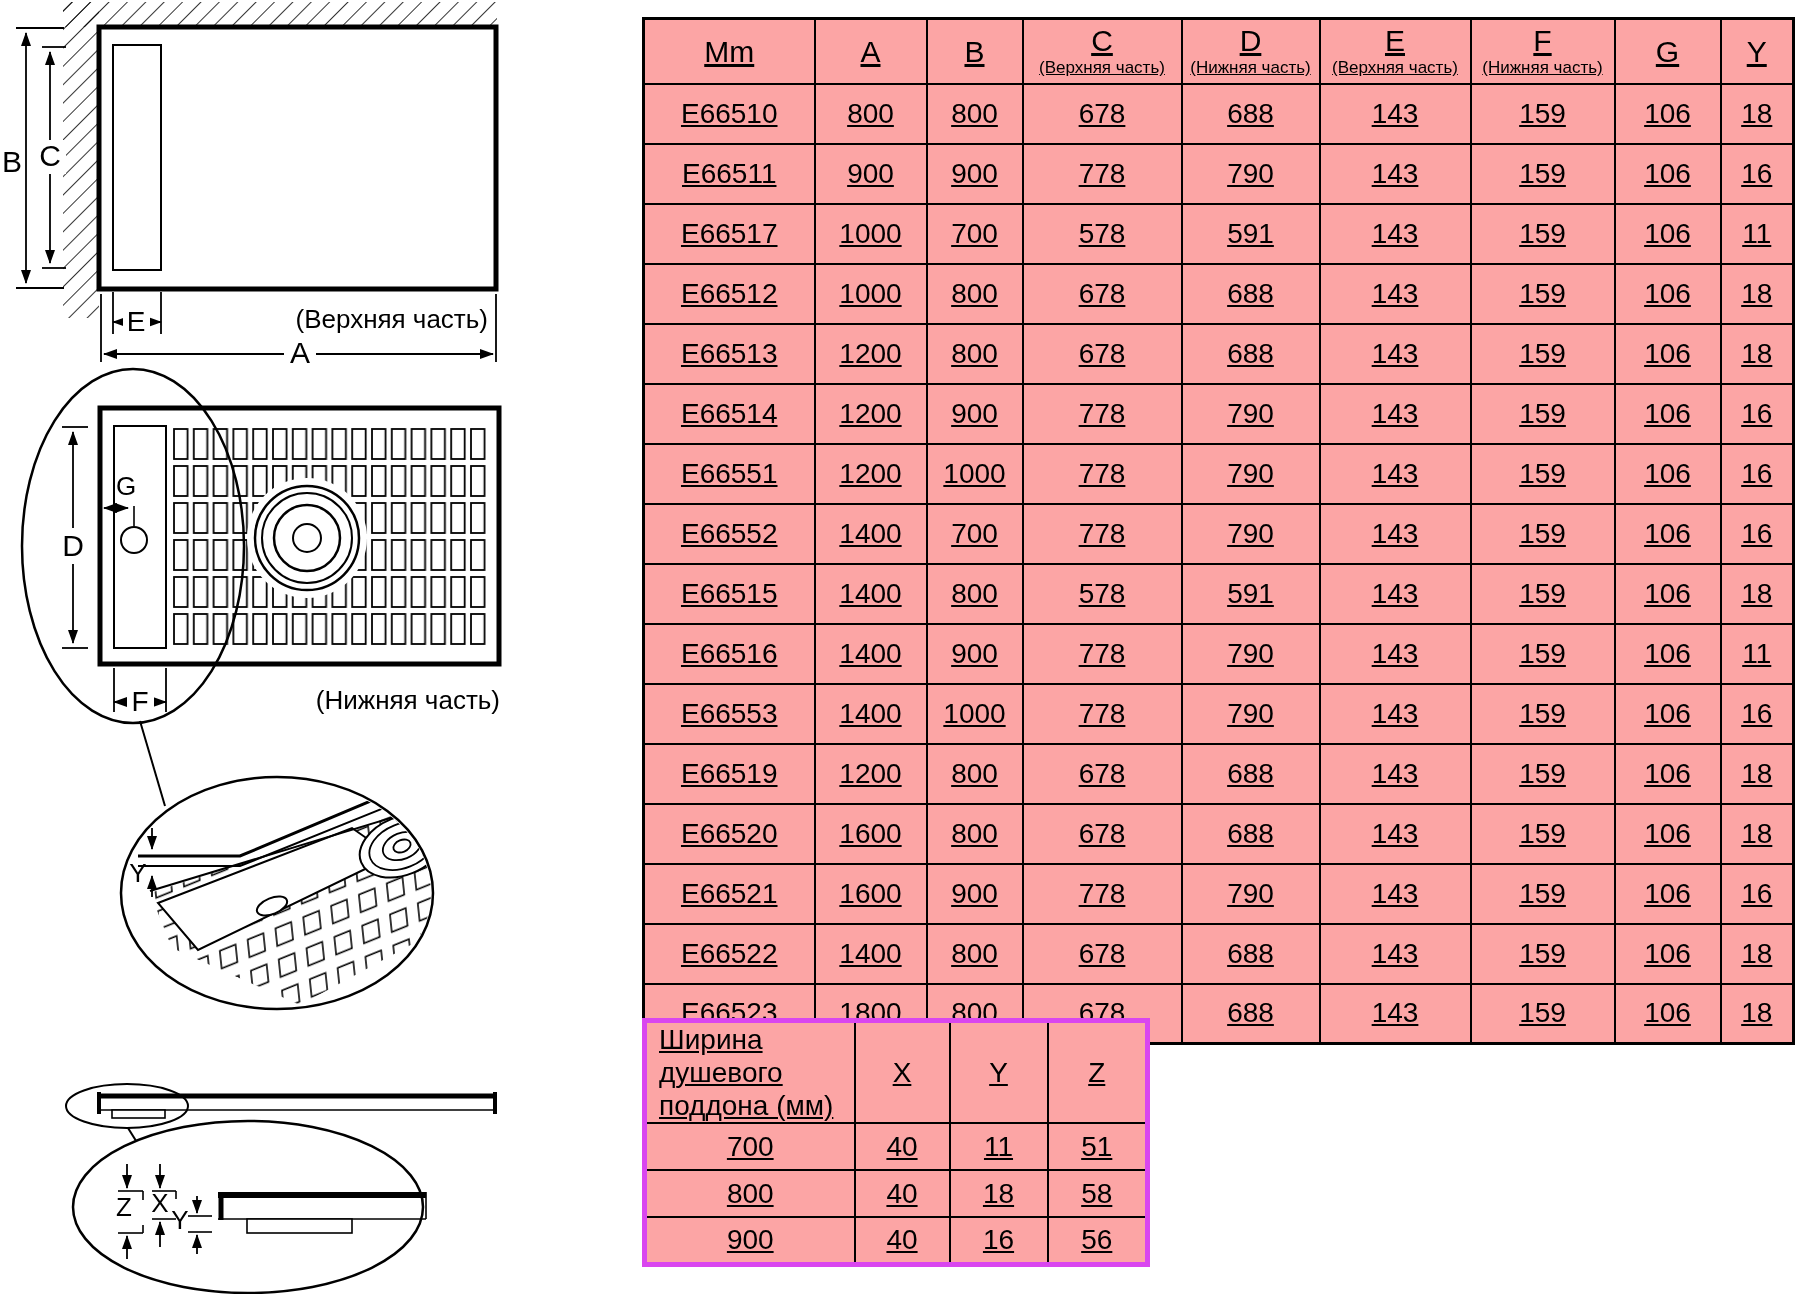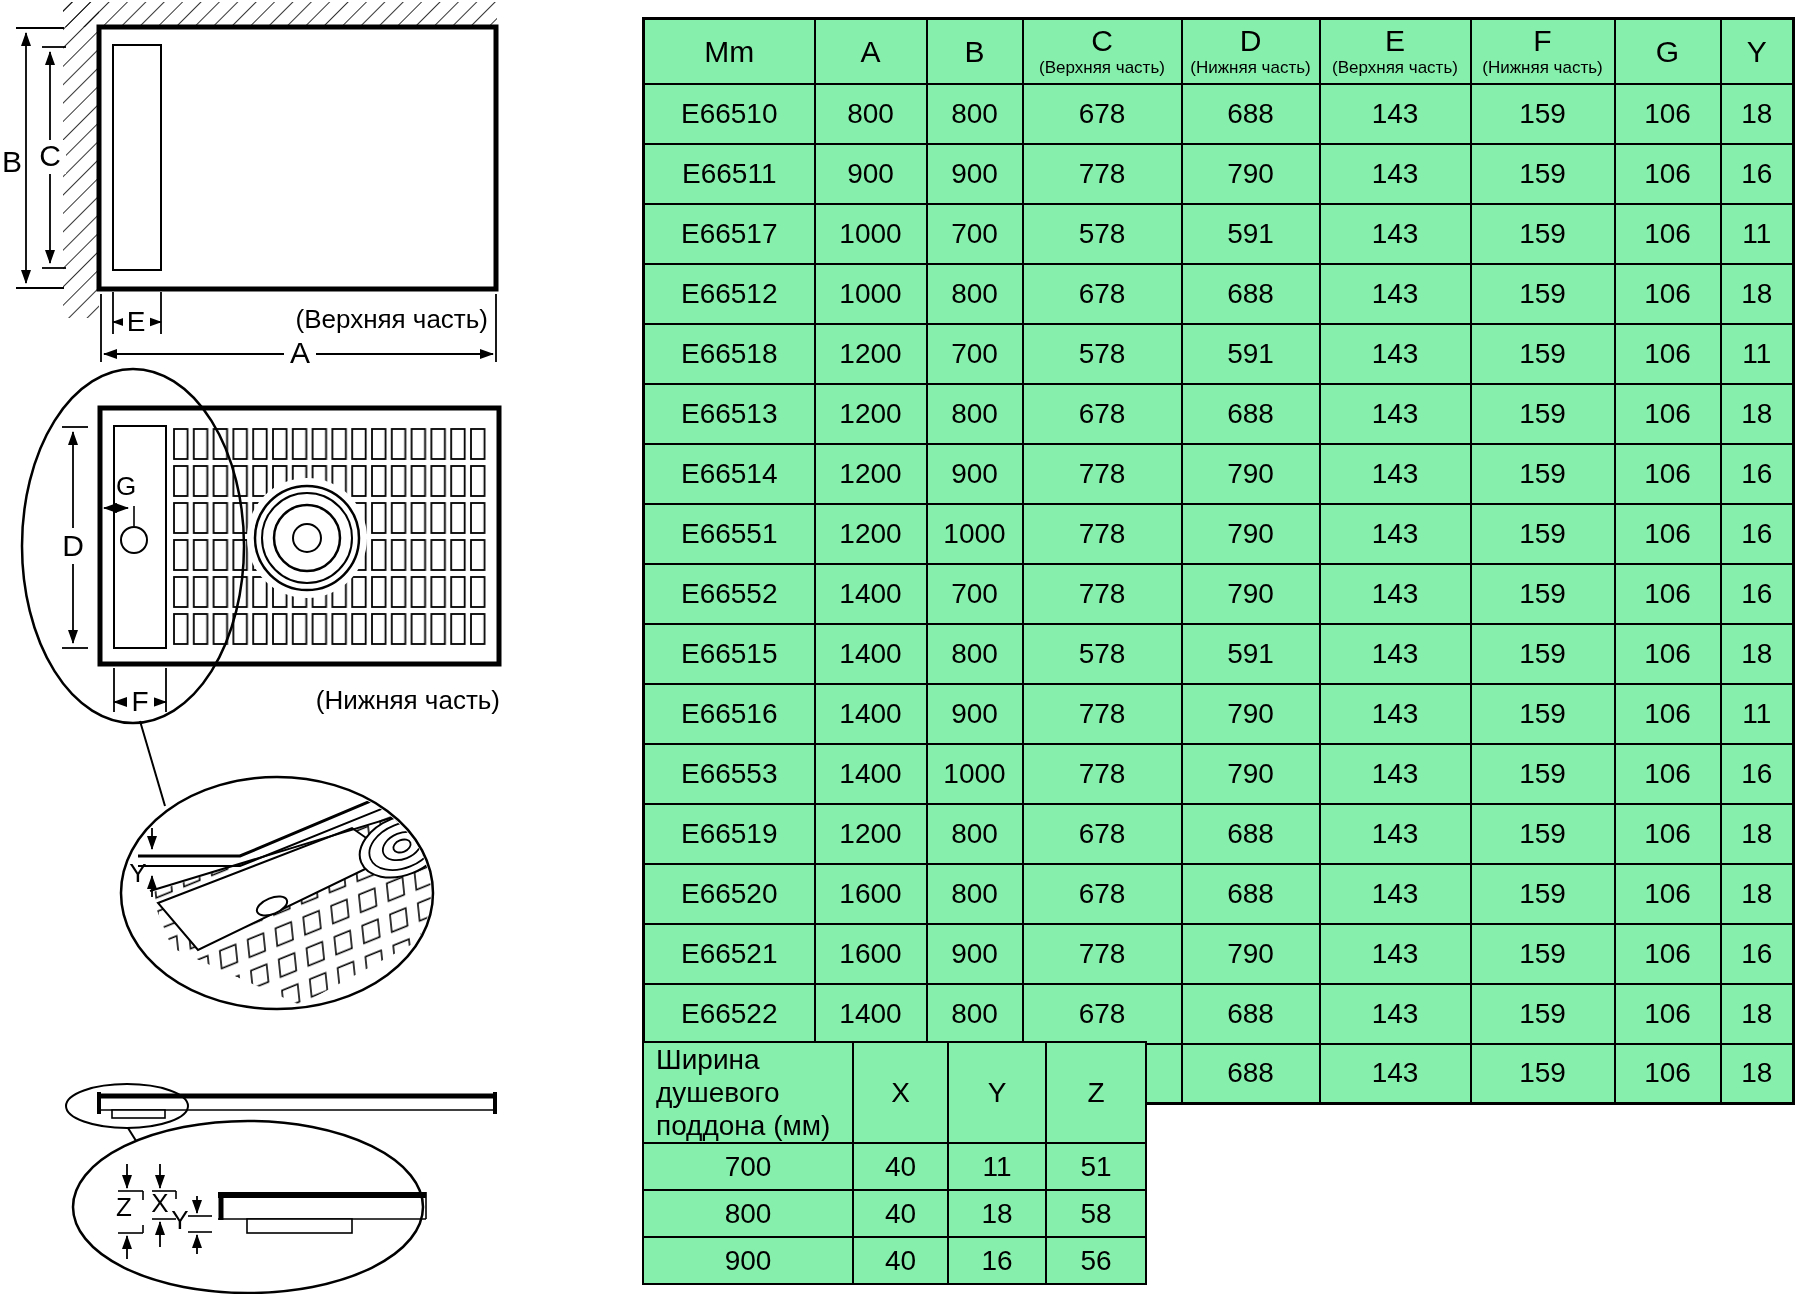--- a/index.html
+++ b/index.html
@@ -1,28 +1,28 @@
 <!DOCTYPE html>
 <html><head>
 <meta charset="utf-8">
 <style>
   html,body{margin:0;padding:0;background:#fff;}
   .canvas{position:relative;width:1800px;height:1294px;background:#fff;overflow:hidden;
           font-family:"Liberation Sans",sans-serif;color:#000;}
   svg text{font-family:"Liberation Sans",sans-serif;fill:#000;}
-  table{border-collapse:collapse;table-layout:fixed;position:absolute;background:#86efac;}
+  table{border-collapse:collapse;table-layout:fixed;position:absolute;background:#fca5a5;text-decoration:underline;}
   #mainTable{left:642px;top:17px;width:1150px;border:3px solid #000;}
   #mainTable th,#mainTable td{border:2px solid #000;text-align:center;vertical-align:middle;
       padding:0;font-weight:normal;overflow:hidden;}
   #mainTable thead tr{height:65px;}
   #mainTable tbody tr{height:60px;}
   #mainTable td{font-size:28px;}
   .ht{font-size:30px;line-height:1.1;}
   .hs{font-size:17px;line-height:1.1;margin-top:2px;}
-  #lowerTable{left:642px;top:1041px;width:503px;border:1px solid #d946ef;}
+  #lowerTable{left:642px;top:1018px;width:503px;border:5px solid #d946ef;}
   #lowerTable th,#lowerTable td{border:2px solid #000;text-align:center;vertical-align:middle;
       padding:0;font-weight:normal;font-size:28px;overflow:hidden;}
   #lowerTable thead tr{height:96px;}
   #lowerTable tbody tr{height:47px;}
   #lowerTable th.left{text-align:left;padding-left:12px;line-height:1.18;}
 </style>
 </head>
 <body>
 
 <div class="canvas">
@@ -257,31 +257,20 @@
           <td>1000</td>
           <td>800</td>
           <td>678</td>
           <td>688</td>
           <td>143</td>
           <td>159</td>
           <td>106</td>
           <td>18</td>
         </tr>
         <tr>
-          <td>E66518</td>
-          <td>1200</td>
-          <td>700</td>
-          <td>578</td>
-          <td>591</td>
-          <td>143</td>
-          <td>159</td>
-          <td>106</td>
-          <td>11</td>
-        </tr>
-        <tr>
           <td>E66513</td>
           <td>1200</td>
           <td>800</td>
           <td>678</td>
           <td>688</td>
           <td>143</td>
           <td>159</td>
           <td>106</td>
           <td>18</td>
         </tr>

